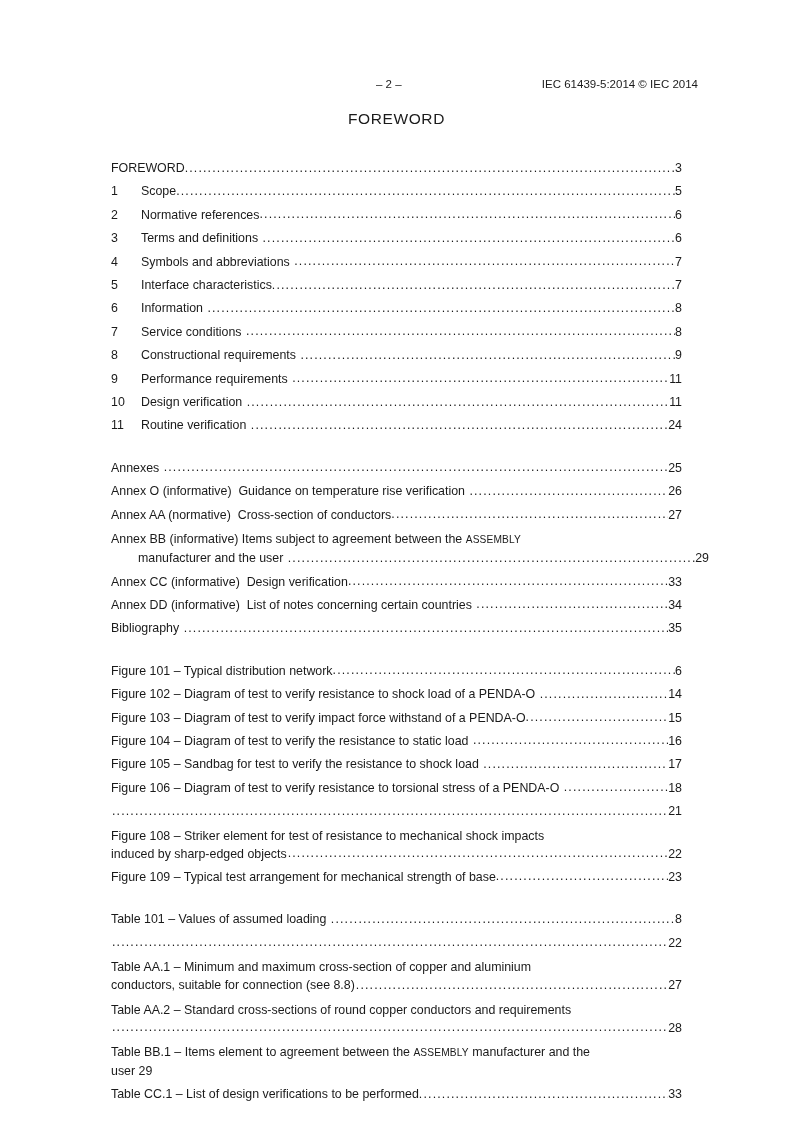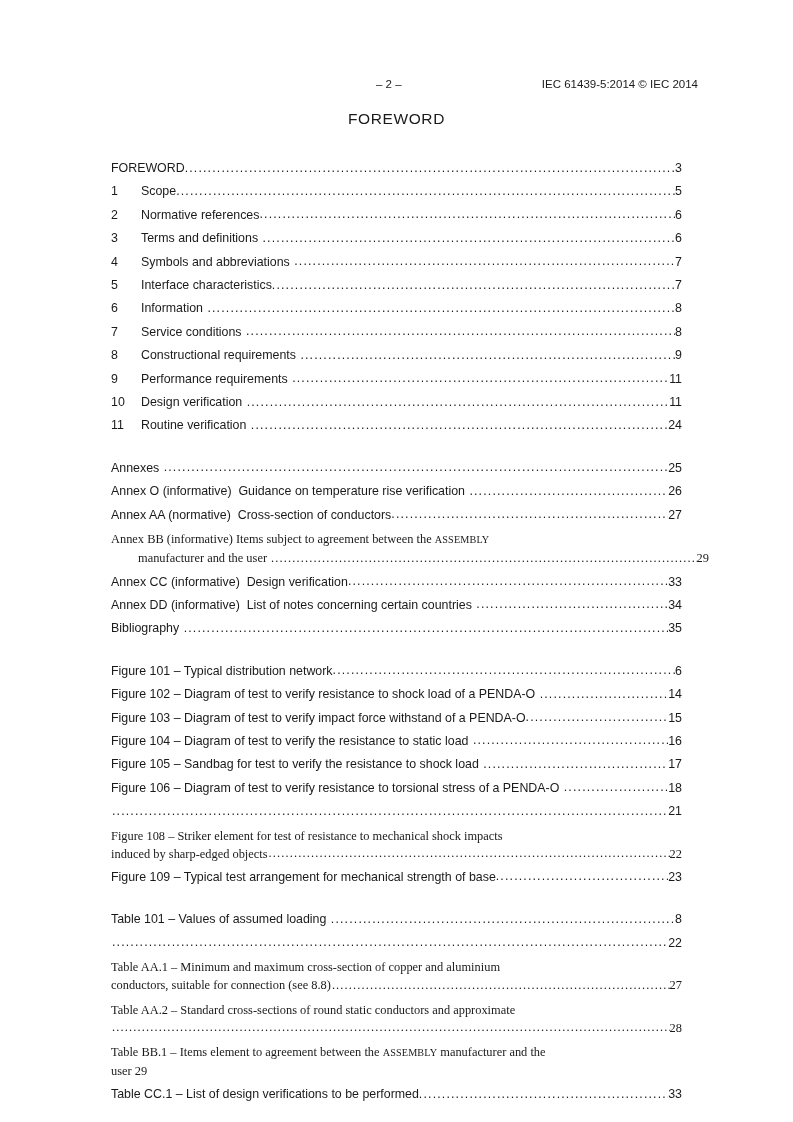--- a/index.html
+++ b/index.html
@@ -113,21 +113,20 @@
     flex: 0 0 auto;
     white-space: pre;
     text-align: right;
     padding-left: 0px;
   }
 
   
   .wrapped {
     display: block;
     width: 100%;
-    font-family: Liberation Serif, serif;
   }
   .wrapped .line1 {
     display: block;
     white-space: normal;
   }
   .wrapped .line2 {
     display: flex;
     align-items: baseline;
     width: 100%;
   }
@@ -398,21 +397,21 @@
             <div class="line1"><span>Table AA.1 – Minimum and maximum cross-section of copper and aluminium</span></div>
             <div class="line2">
               <span class="label">conductors, suitable for connection (see 8.8)</span>
               <span class="dots">.......................................................................................................................................................................................................</span>
               <span class="page-no">27</span>
             </div>
           </div>
         </div>
         <div class="entry two-line">
           <div class="wrapped">
-            <div class="line1"><span>Table AA.2 – Standard cross-sections of round static conductors and  approximate</span></div>
+            <div class="line1"><span>Table AA.2 – Standard cross-sections of round copper conductors and  requirements</span></div>
             <div class="line2">
               <span class="dots">.......................................................................................................................................................................................................</span>
               <span class="page-no">28</span>
             </div>
           </div>
         </div>
         <div class="entry two-line">
           <div class="wrapped">
             <div class="line1"><span>Table BB.1 – Items element to agreement between  the </span><span class="smallcaps">ASSEMBLY</span><span> manufacturer and the</span></div>
             <div class="line2">

